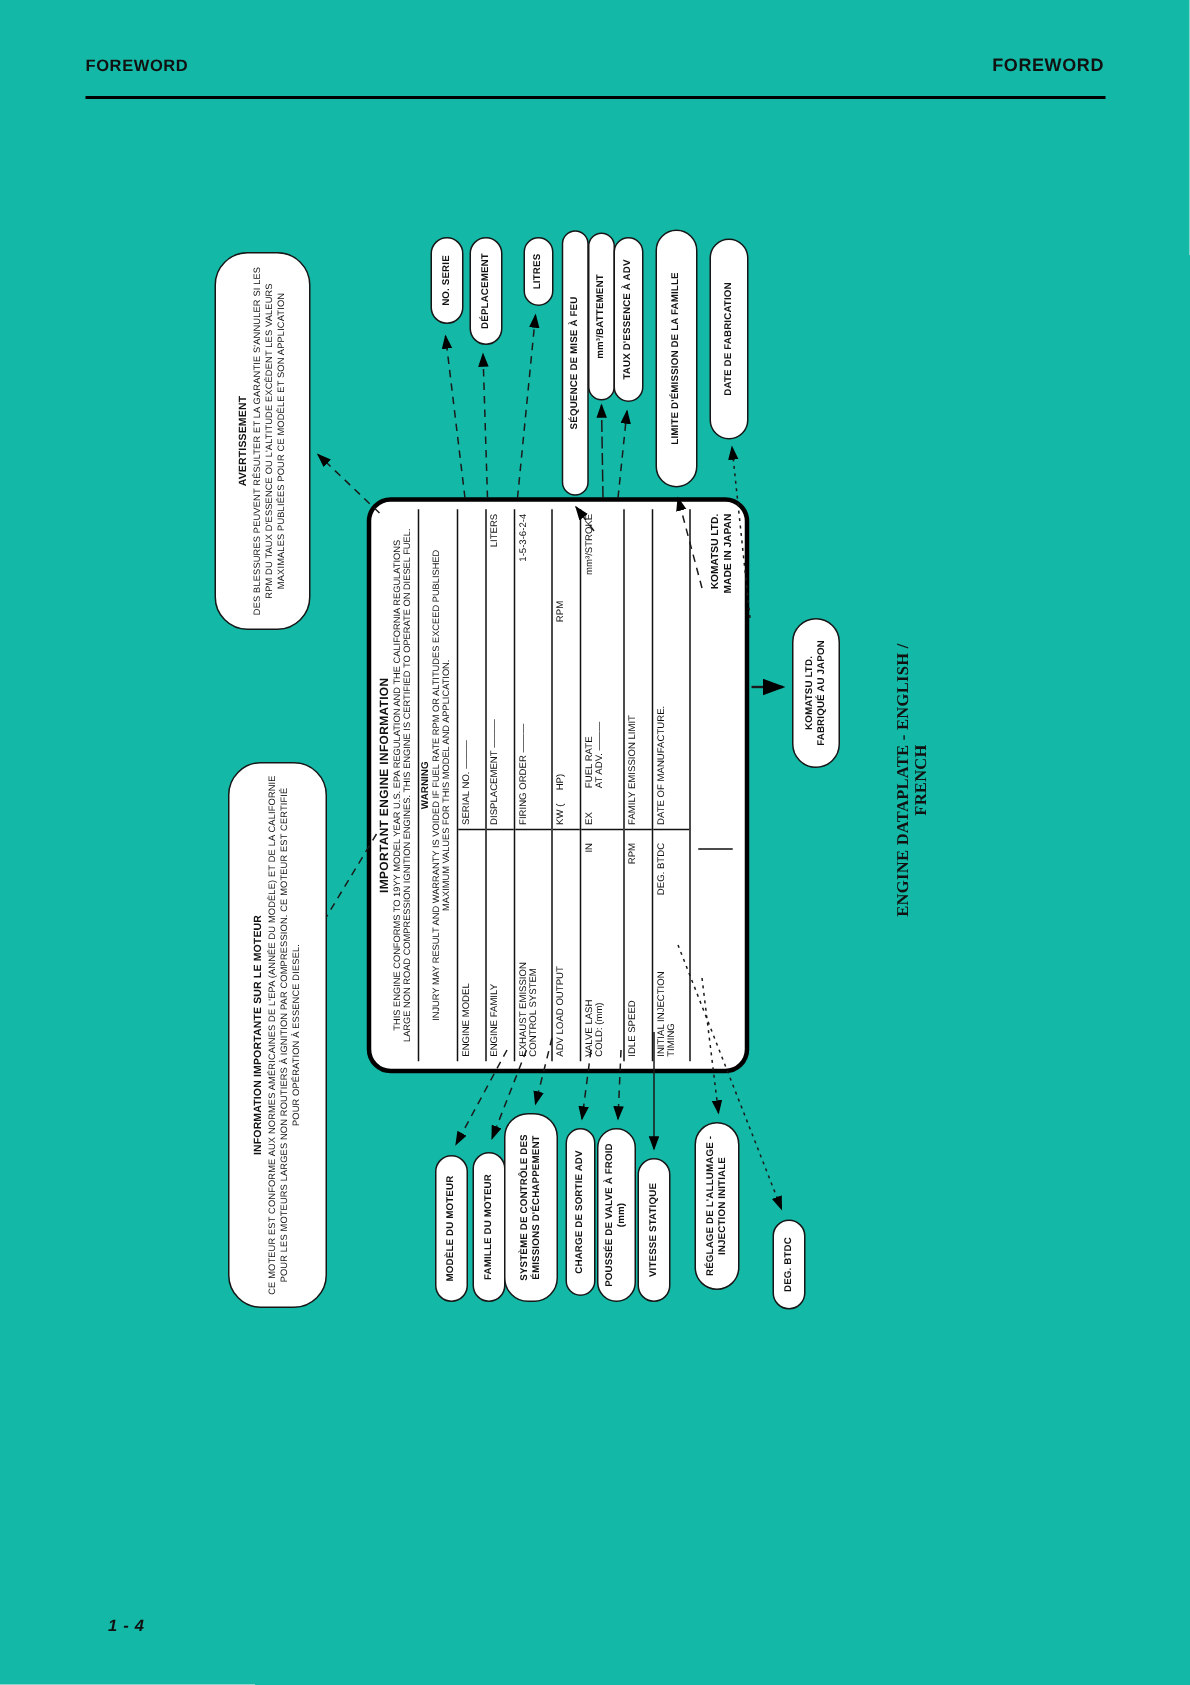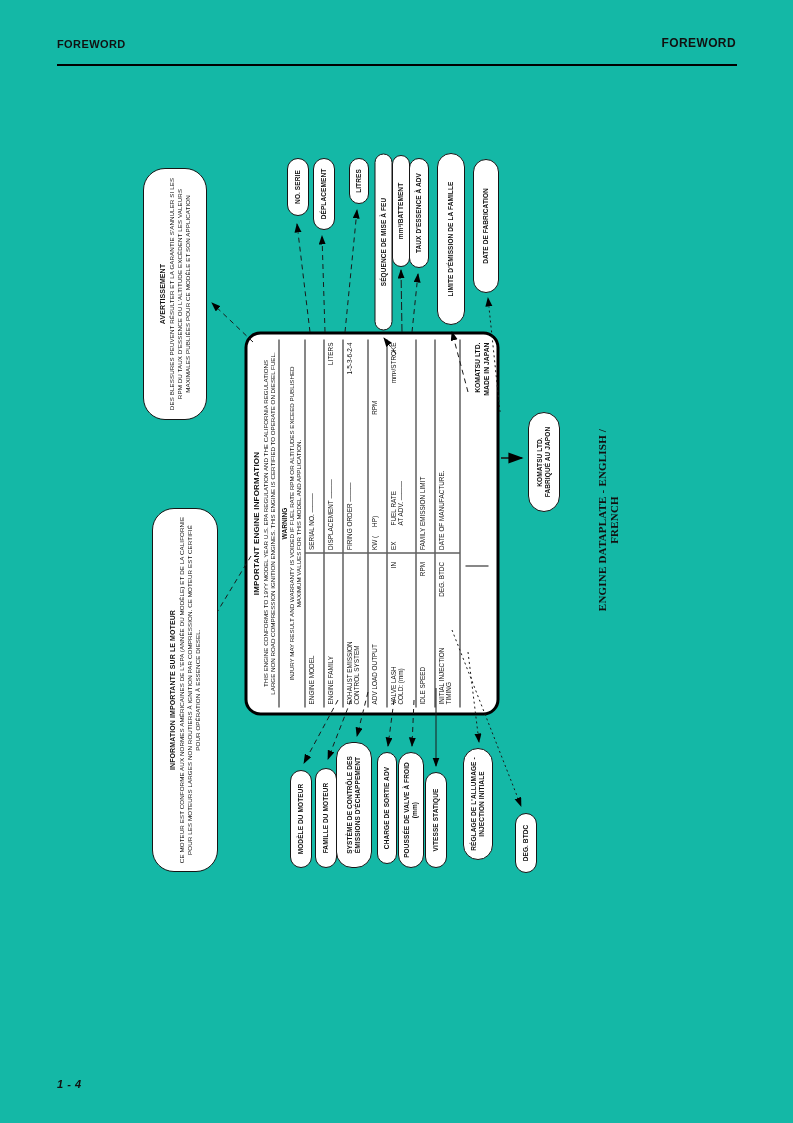--- a/index.html
+++ b/index.html
@@ -6,21 +6,21 @@
   .page{
     position:relative;width:793px;height:1123px;background:#14b8a6;
     font-family:"Liberation Sans",sans-serif;color:#111;overflow:hidden;
     margin:0 auto;
   }
   
   .hdr-left{position:absolute;left:57px;top:38px;font-size:11px;font-weight:700;letter-spacing:.4px;}
   .hdr-right{position:absolute;right:57px;top:36px;font-size:12px;font-weight:700;letter-spacing:.4px;}
   .hdr-rule{position:absolute;left:57px;top:64px;width:680px;height:2.4px;background:#000;}
   
-  .pgnum{position:absolute;left:57px;top:1078px;font-size:11px;font-weight:600;letter-spacing:.5px;font-style:italic;}
+  .pgnum{position:absolute;left:72px;top:1078px;font-size:11px;font-weight:600;letter-spacing:.5px;font-style:italic;}
   
   .connectors{position:absolute;left:0;top:0;z-index:6;pointer-events:none;}
   
   .rot{transform:rotate(-90deg);}
   
   .plate{
     position:absolute;left:180px;top:396px;width:384px;height:255px;z-index:2;
     background:#fff;border:3.2px solid #000;border-radius:16px;box-sizing:border-box;
     padding:3px 5px 4px 5px;display:flex;flex-direction:column;
   }

